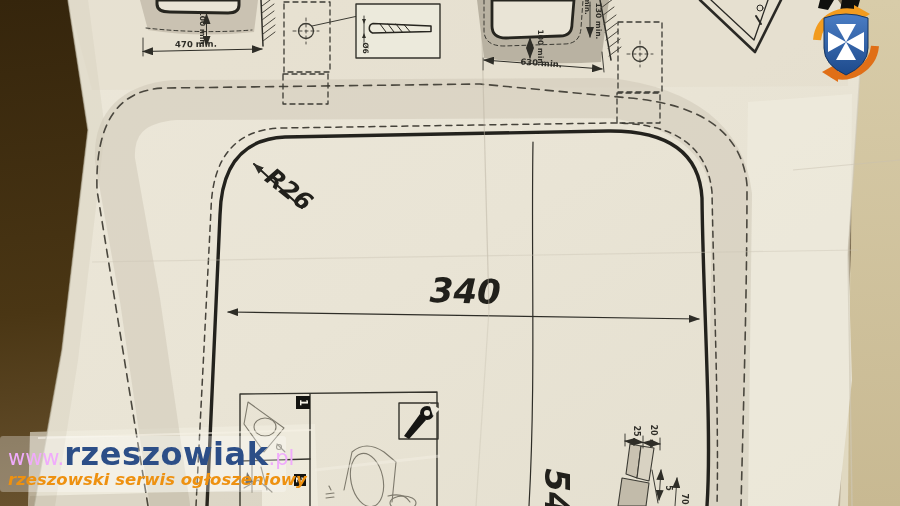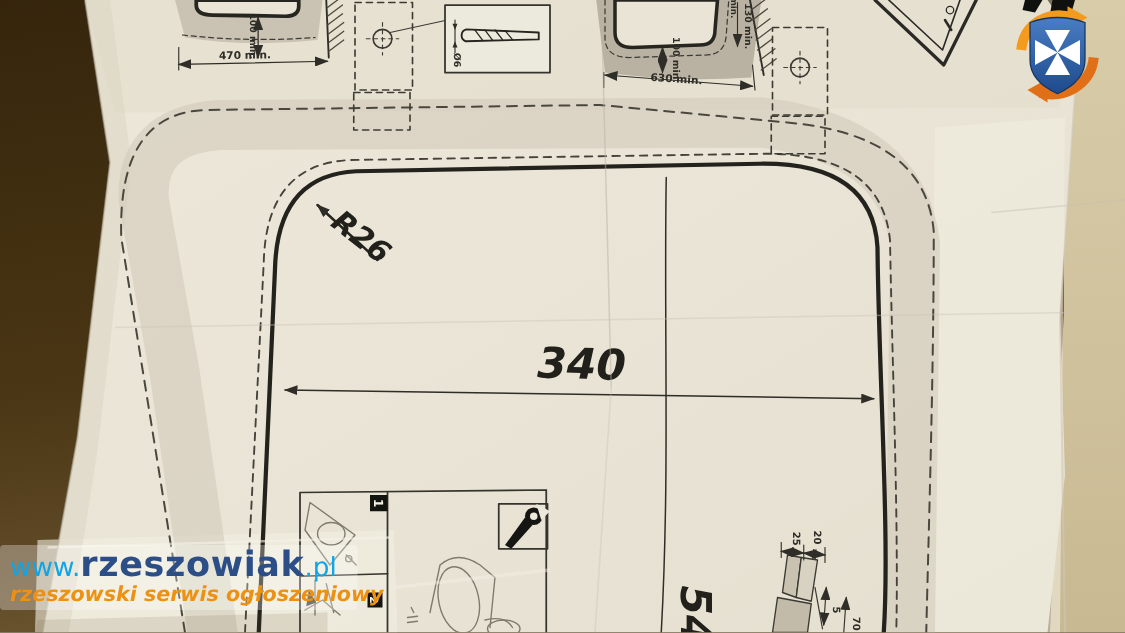--- a/index.html
+++ b/index.html
@@ -7,22 +7,22 @@
          font-family:"DejaVu Sans",sans-serif;}
   #stage svg{position:absolute;left:0;top:0;}
   .dimtext{fill:#2e2d27;font-weight:600;}
   .bigdim{fill:#21201b;font-style:italic;font-weight:bold;}
   .sketch{stroke:#7e7a6d;fill:none;stroke-width:1.1;}
   
   #watermark{position:absolute;left:0px;top:436px;width:272px;padding:2px 6px 4px 8px;
              background:rgba(255,255,255,0.30);border-radius:3px;line-height:1.02;}
   #wm-line1{white-space:nowrap;}
   #wm-line2{white-space:nowrap;margin-top:1px;font-style:italic;}
-  .wm-small{font-size:21px;color:#0ea5e9;font-weight:500;}
-  .wm-brand{font-size:28px;color:#2c4e87;font-weight:bold;letter-spacing:0.5px;}
+  .wm-small{font-size:21px;color:#f0abfc;font-weight:500;}
+  .wm-brand{font-size:32px;color:#2c4e87;font-weight:bold;letter-spacing:0.5px;}
   .wm-tag{font-size:16.5px;color:#ee9110;font-weight:600;}
   
   #sitelogo{position:absolute;left:810px;top:0px;width:72px;height:88px;}
 </style>
 </head>
 <body>
 
 <div id="stage">
 <svg width="900" height="506" viewBox="0 0 900 506">
   <defs>

